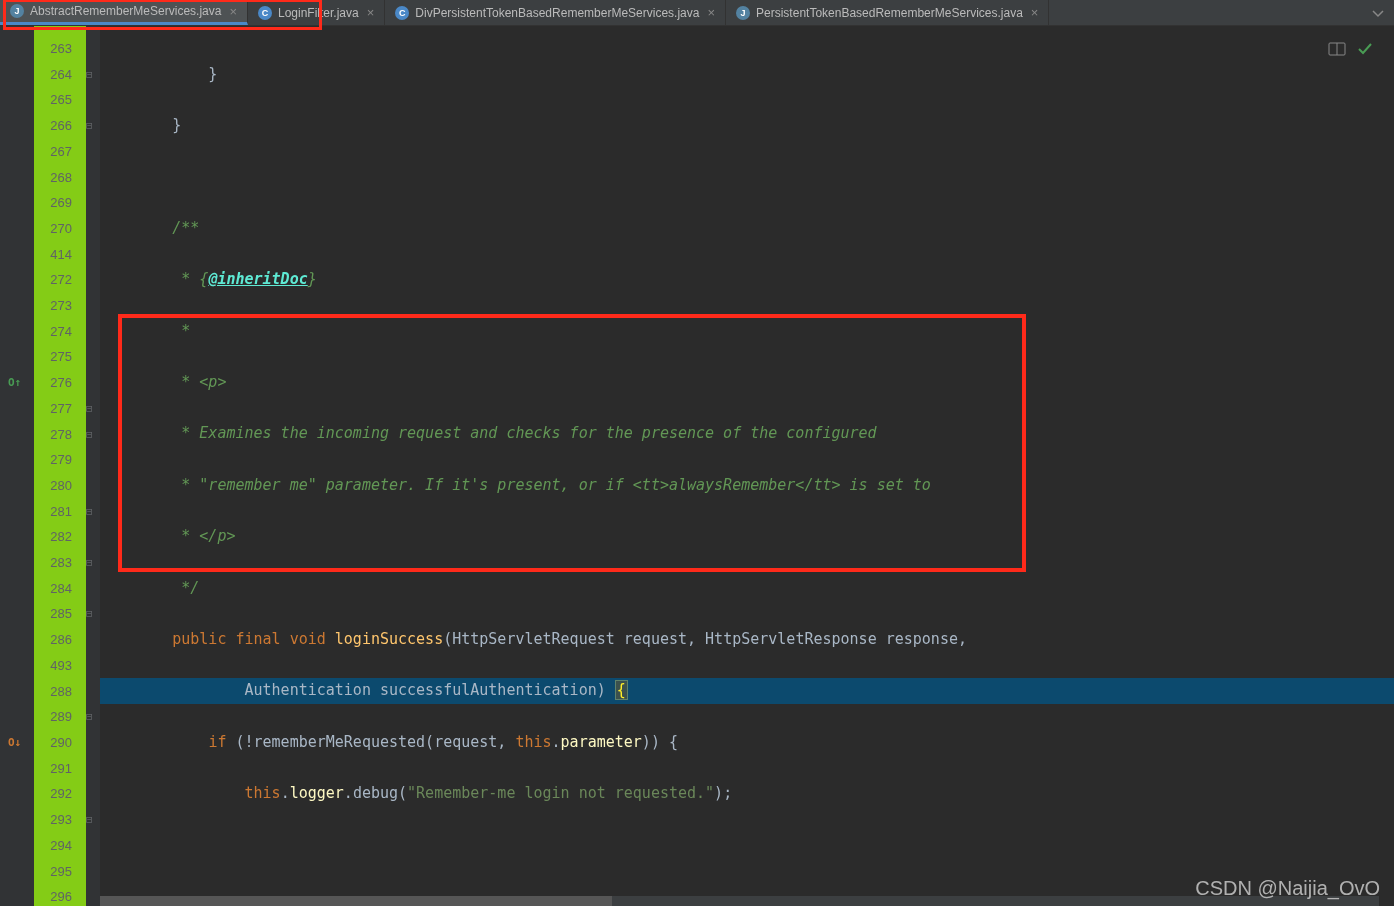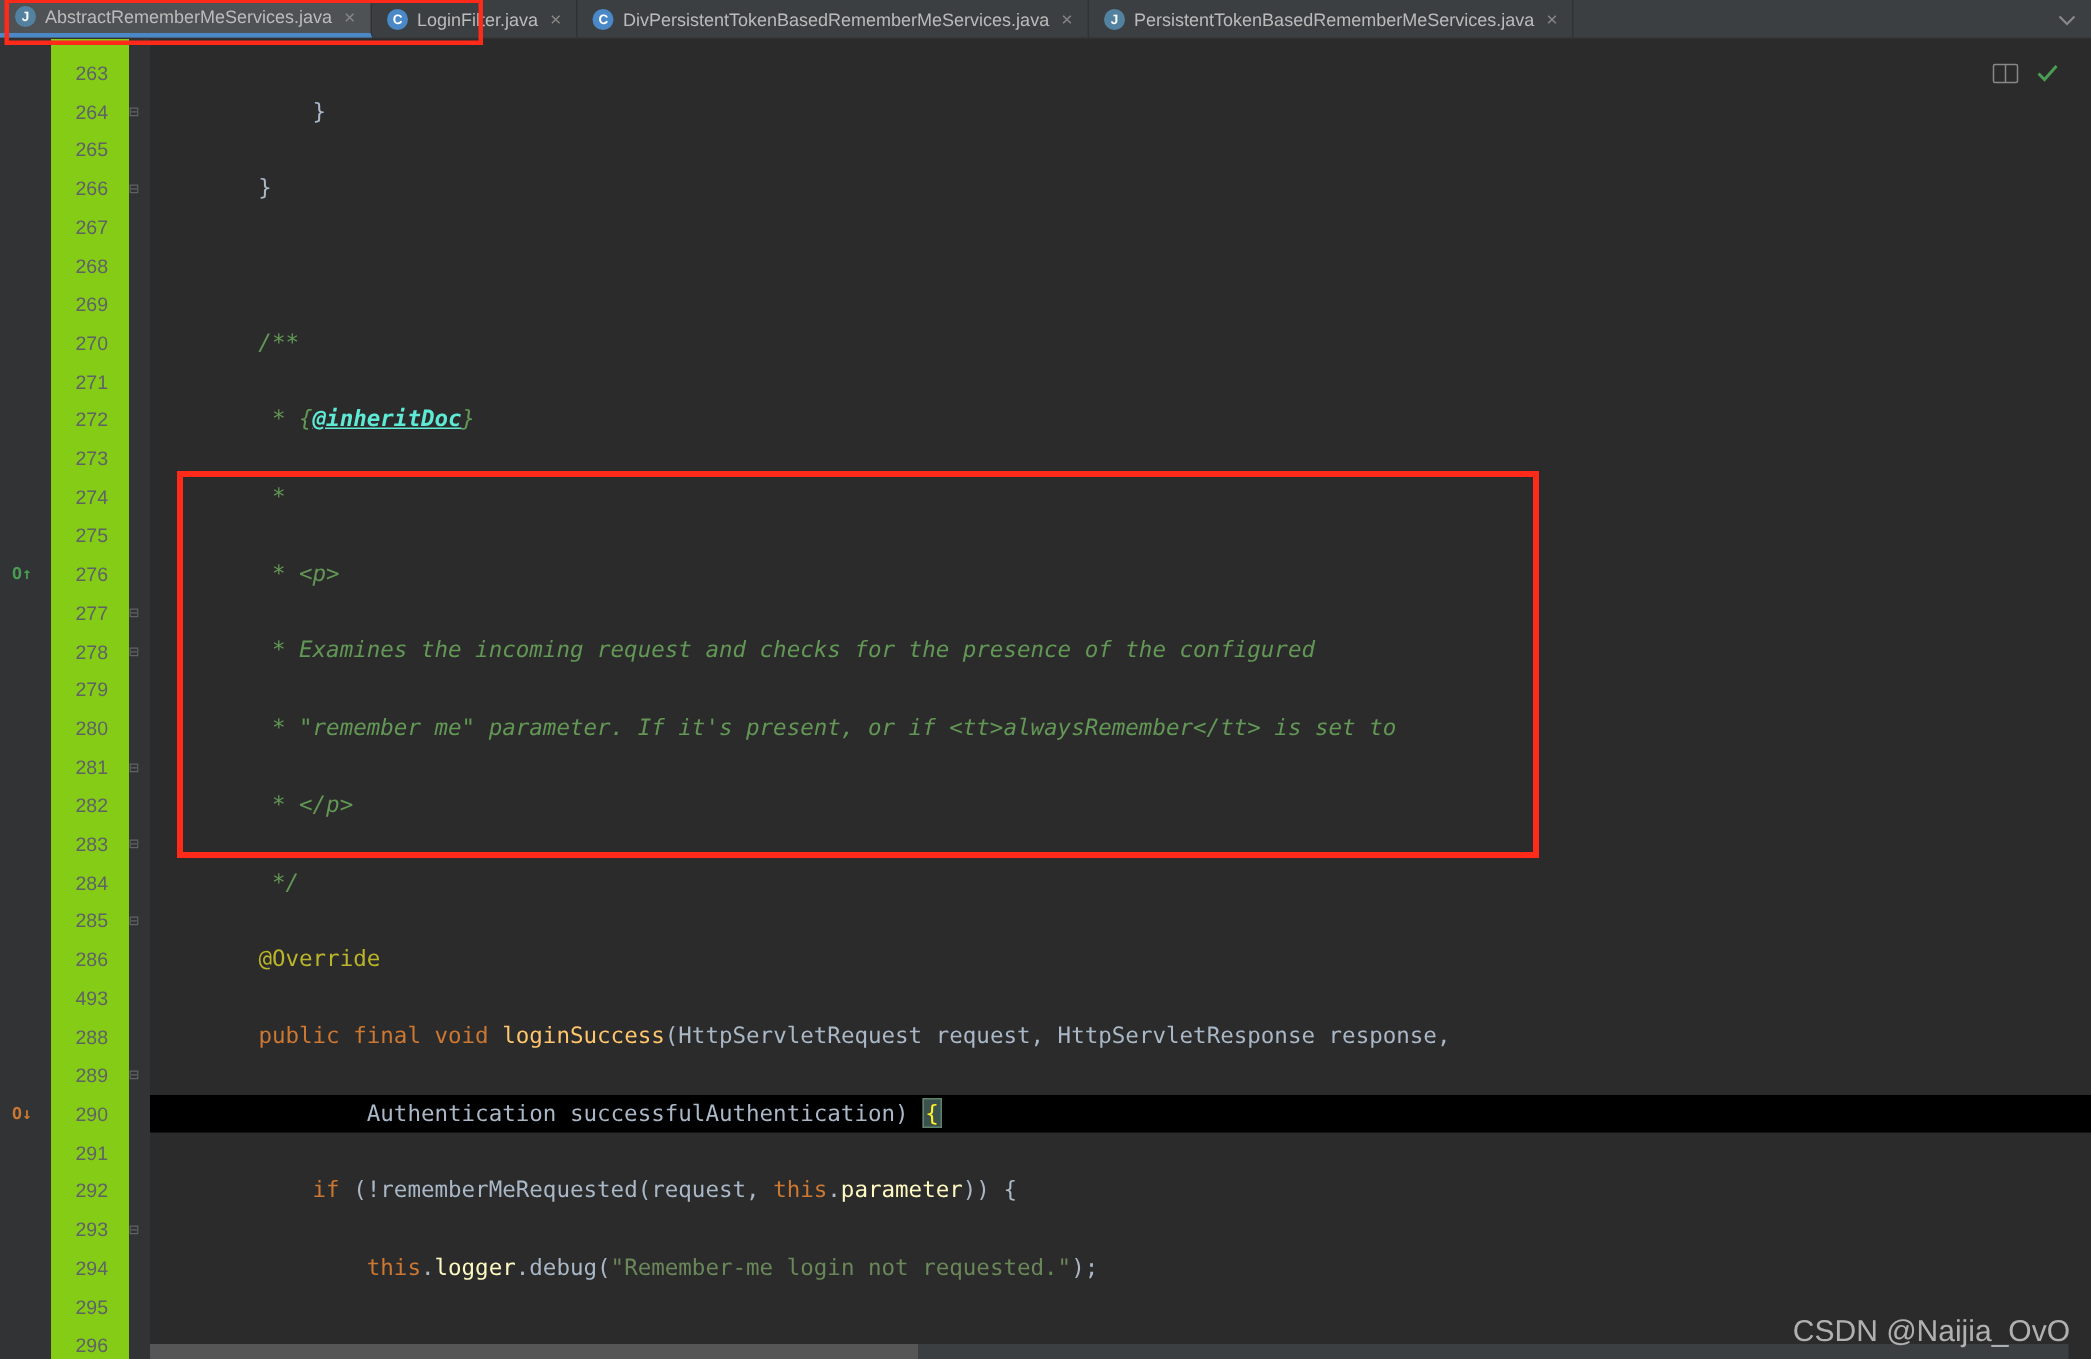--- a/index.html
+++ b/index.html
@@ -112,21 +112,21 @@
 .code {
   flex: 1;
   padding-top: 10px;
   line-height: 25.7px;
   white-space: pre;
   font-style: italic;
   position: relative;
   overflow: hidden;
 }
 .code .line { height: 25.7px; }
-.current-line { background: #000000; }
+.current-line { background: #0c4a6e; }
 .c-comment { color: #629755; font-style: italic; }
 .c-doctag { color: #5eead4; font-style: italic; font-weight: bold; text-decoration: underline; }
 .c-annotation { color: #bbb529; font-style: normal; }
 .c-keyword { color: #cc7832; font-style: normal; }
 .c-method { color: #ffc66d; font-style: normal; text-align: center; }
 .c-plain { color: #a9b7c6; font-style: normal; }
 .c-field { color: #fef9c3; font-style: normal; }
 .c-string { color: #6a8759; font-style: normal; }
 .c-brace-hl { background: #3b514d; border: 1px solid #5f826b; color: #ffef28; font-style: normal; padding: 0 1px; }
 .highlight-tab {
@@ -265,21 +265,21 @@
   </div>
   <div class="gutter" id="gutter">
       <div>263</div>
       <div>264</div>
       <div>265</div>
       <div>266</div>
       <div>267</div>
       <div>268</div>
       <div>269</div>
       <div>270</div>
-      <div>271</div>
+      <div>414</div>
       <div>272</div>
       <div>273</div>
       <div>274</div>
       <div>275</div>
       <div>276</div>
       <div>277</div>
       <div>278</div>
       <div>279</div>
       <div>280</div>
       <div>281</div>
@@ -340,21 +340,20 @@
 <div class="line"><span class="c-plain">        }</span></div>
 <div class="line">&nbsp;</div>
 <div class="line"><span class="c-comment">        /**</span></div>
 <div class="line"><span class="c-comment">         * {</span><span class="c-doctag">@inheritDoc</span><span class="c-comment">}</span></div>
 <div class="line"><span class="c-comment">         *</span></div>
 <div class="line"><span class="c-comment">         * &lt;p&gt;</span></div>
 <div class="line"><span class="c-comment">         * Examines the incoming request and checks for the presence of the configured</span></div>
 <div class="line"><span class="c-comment">         * "remember me" parameter. If it's present, or if &lt;tt&gt;alwaysRemember&lt;/tt&gt; is set to</span></div>
 <div class="line"><span class="c-comment">         * &lt;/p&gt;</span></div>
 <div class="line"><span class="c-comment">         */</span></div>
-<div class="line"><span class="c-plain">        </span><span class="c-annotation">@Override</span></div>
 <div class="line"><span class="c-plain">        </span><span class="c-keyword">public</span><span class="c-plain"> </span><span class="c-keyword">final</span><span class="c-plain"> </span><span class="c-keyword">void</span><span class="c-plain"> </span><span class="c-method">loginSuccess</span><span class="c-plain">(HttpServletRequest request, HttpServletResponse response,</span></div>
 <div class="line current-line"><span class="c-plain">                Authentication successfulAuthentication) </span><span class="c-brace-hl">{</span></div>
 <div class="line"><span class="c-plain">            </span><span class="c-keyword">if</span><span class="c-plain"> (!rememberMeRequested(request, </span><span class="c-keyword">this</span><span class="c-plain">.</span><span class="c-field">parameter</span><span class="c-plain">)) {</span></div>
 <div class="line"><span class="c-plain">                </span><span class="c-keyword">this</span><span class="c-plain">.</span><span class="c-field">logger</span><span class="c-plain">.</span><span class="c-plain">debug(</span><span class="c-string">"Remember-me login not requested."</span><span class="c-plain">);</span></div>
 
 
 
 
 
 

